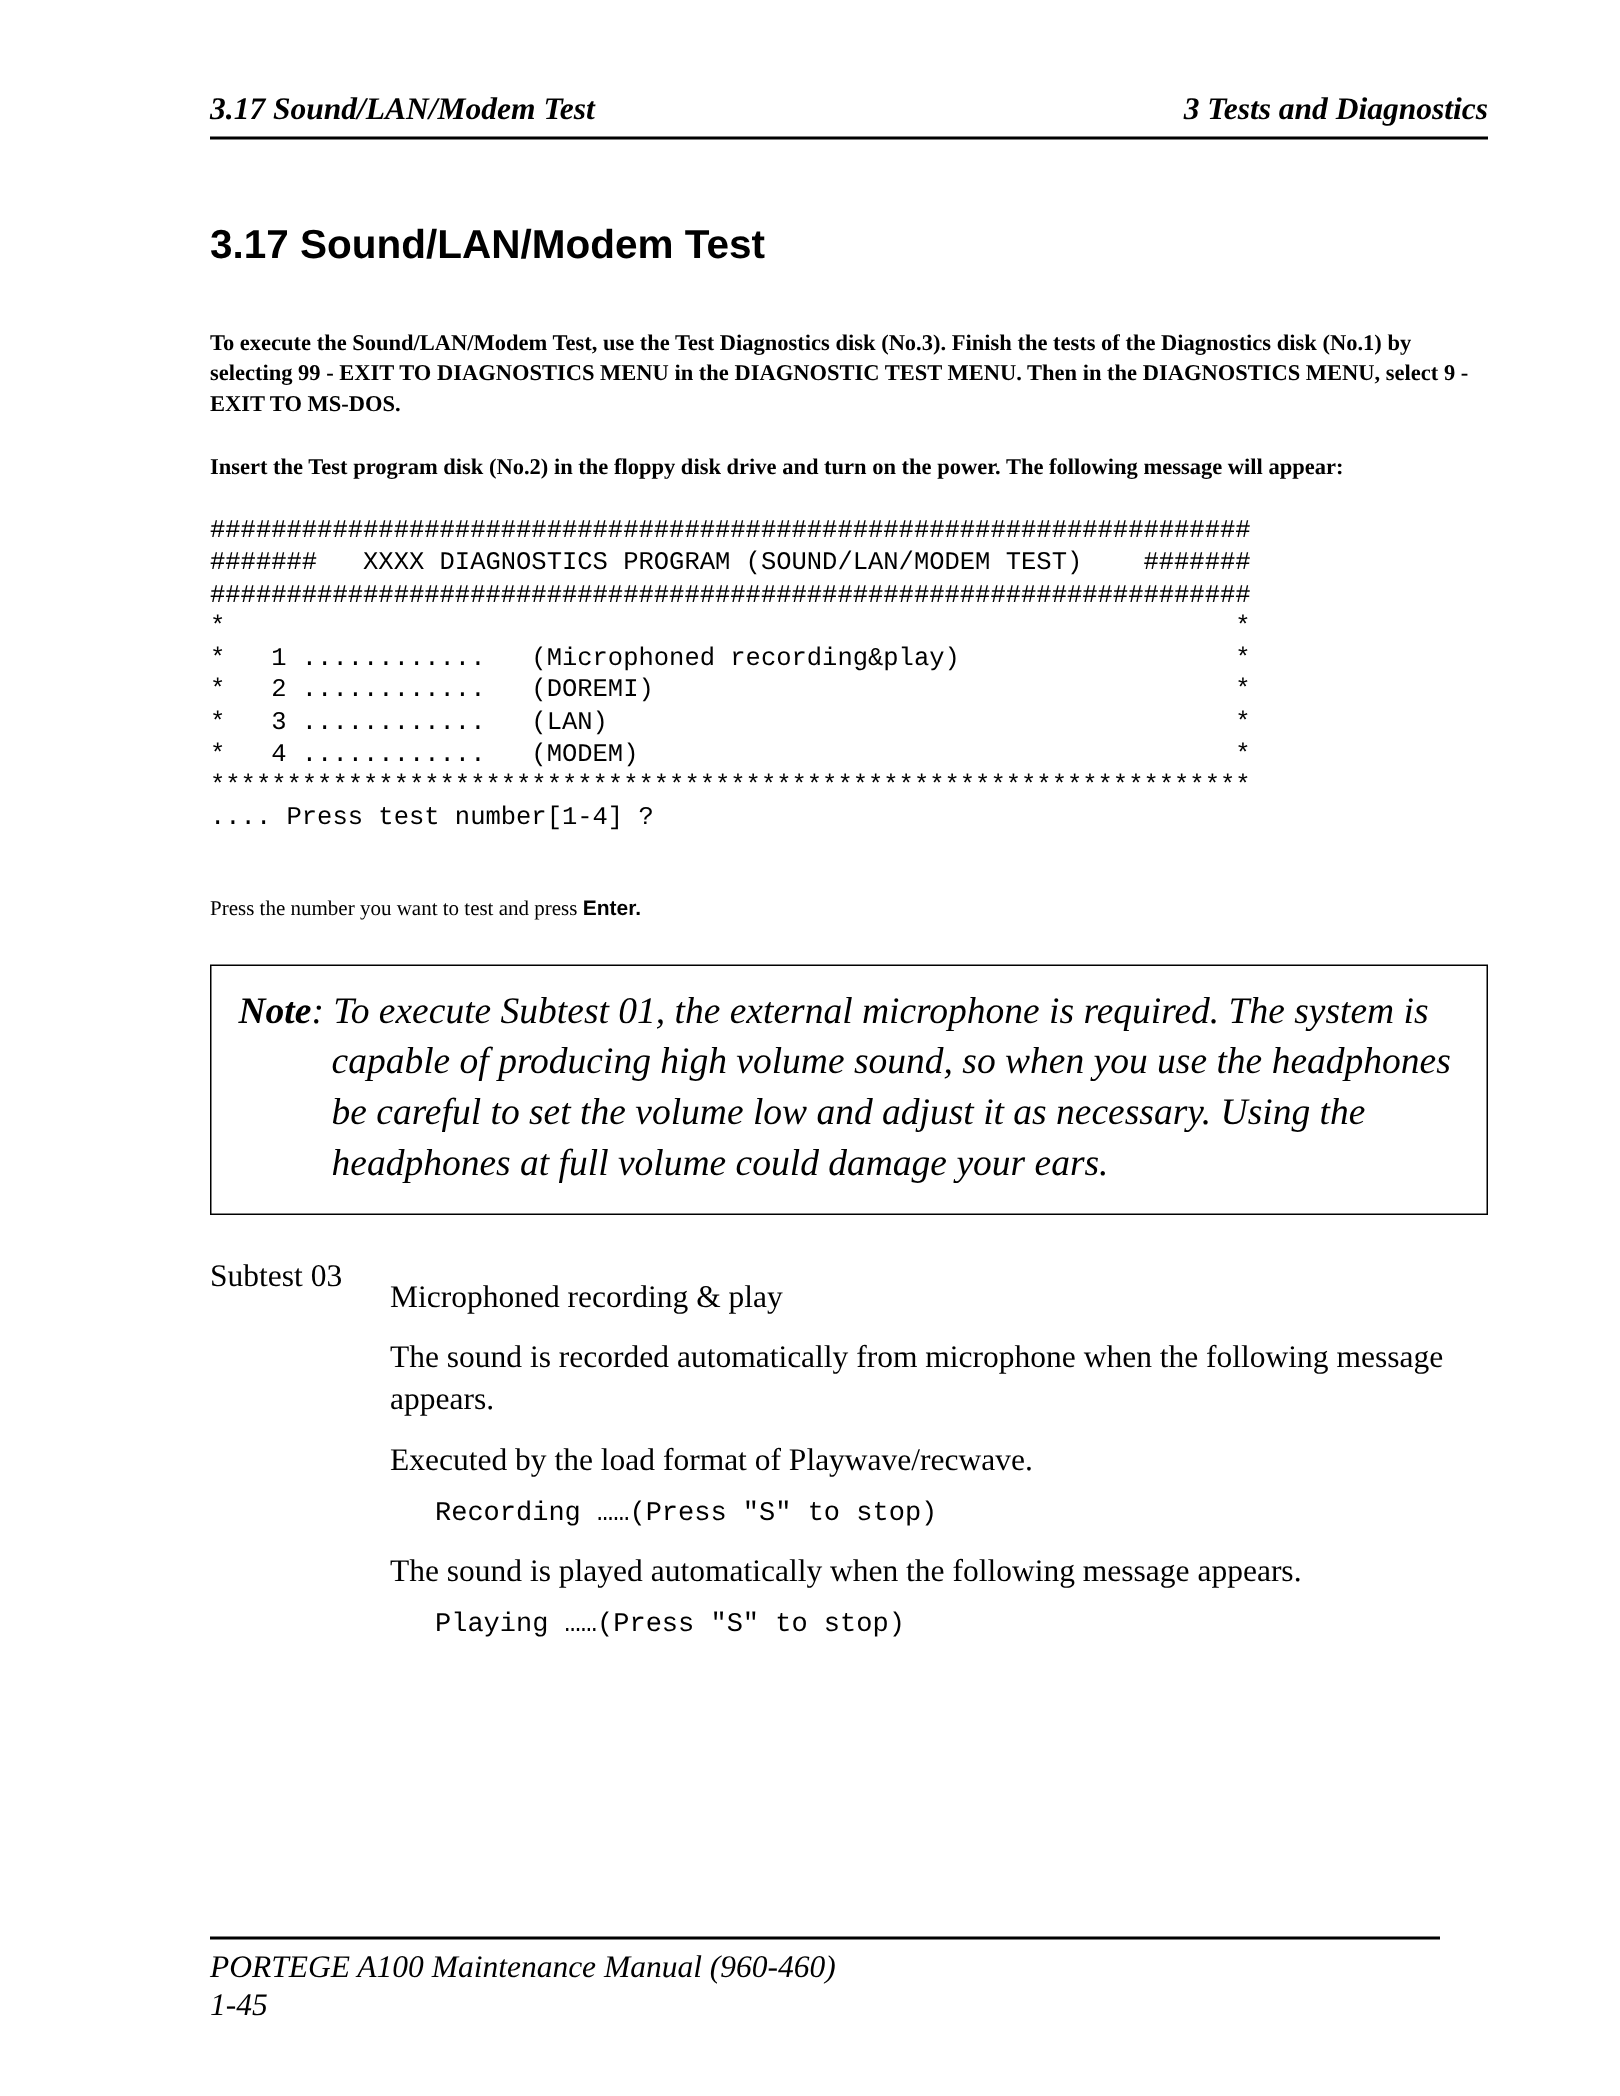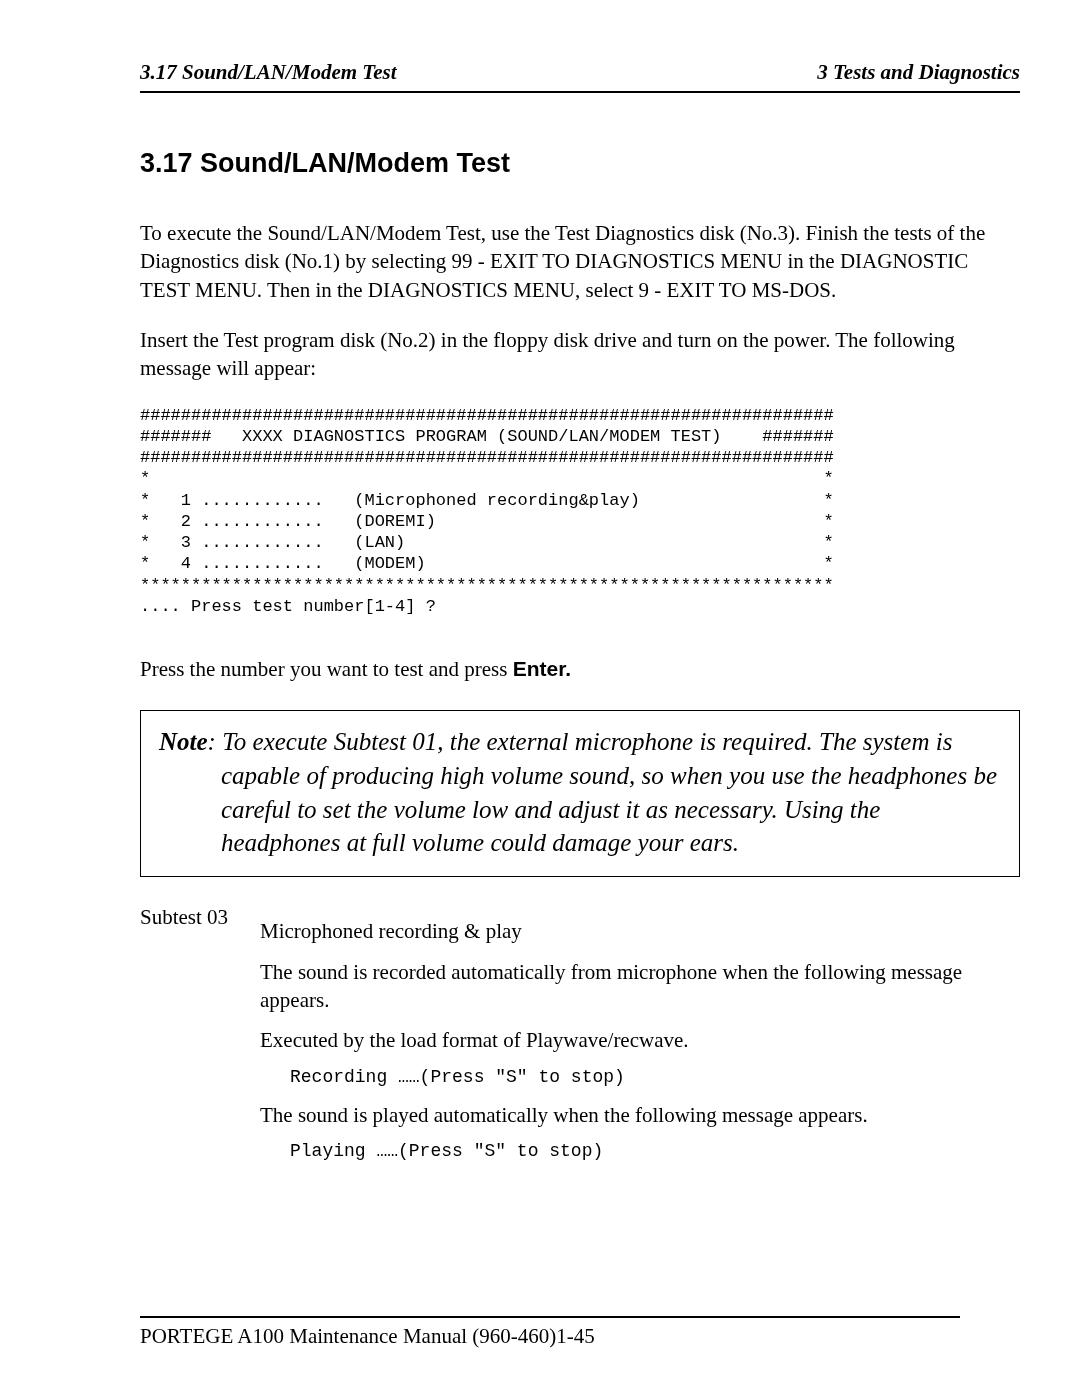--- a/index.html
+++ b/index.html
@@ -6,53 +6,54 @@
     margin: 0;
     padding: 0;
     background: #fff;
     font-family: "Times New Roman", Times, serif;
     color: #000;
   }
   .page {
     width: 1080px;
     height: 1397px;
     box-sizing: border-box;
-    padding: 60px 60px 50px 140px;
+    padding: 60px 88px 50px 140px;
     position: relative;
   }
   .header-row {
     display: flex;
     justify-content: space-between;
     font-style: italic;
     font-weight: bold;
     font-size: 21px;
     padding-bottom: 6px;
     border-bottom: 2px solid #000;
   }
   .section-heading {
     font-family: Arial, Helvetica, sans-serif;
     font-weight: bold;
     font-size: 27px;
     margin-top: 55px;
     margin-bottom: 40px;
   }
   .body-text {
-    font-size: 21px;
+    font-size: 15px;
     line-height: 1.35;
     margin-bottom: 22px;
+    font-weight: bold;
   }
   .code-block {
     font-family: "Courier New", Courier, monospace;
     font-size: 17px;
     white-space: pre;
     line-height: 1.25;
     margin-bottom: 40px;
   }
   .press-line {
-    font-size: 21px;
+    font-size: 14px;
     margin-bottom: 28px;
   }
   .press-line .enter {
     font-family: Arial, Helvetica, sans-serif;
     font-weight: bold;
   }
   .note-box {
     border: 1px solid #000;
     padding: 14px 18px 16px 18px;
     font-size: 25px;
@@ -90,22 +91,24 @@
     margin: 6px 0 14px 30px;
   }
   .footer-row {
     position: absolute;
     bottom: 48px;
     left: 140px;
     right: 120px;
     border-top: 2px solid #000;
     padding-top: 6px;
     display: flex;
-    justify-content: flex-start;
+    justify-content: center;
+    font-style: italic;
     font-size: 21px;
+    flex-direction: column;
   }
 </style>
 </head>
 <body>
 
 <div class="page">
 
   <div class="header-row">
     <span>3.17  Sound/LAN/Modem Test</span>
     <span>3 Tests and Diagnostics</span>

